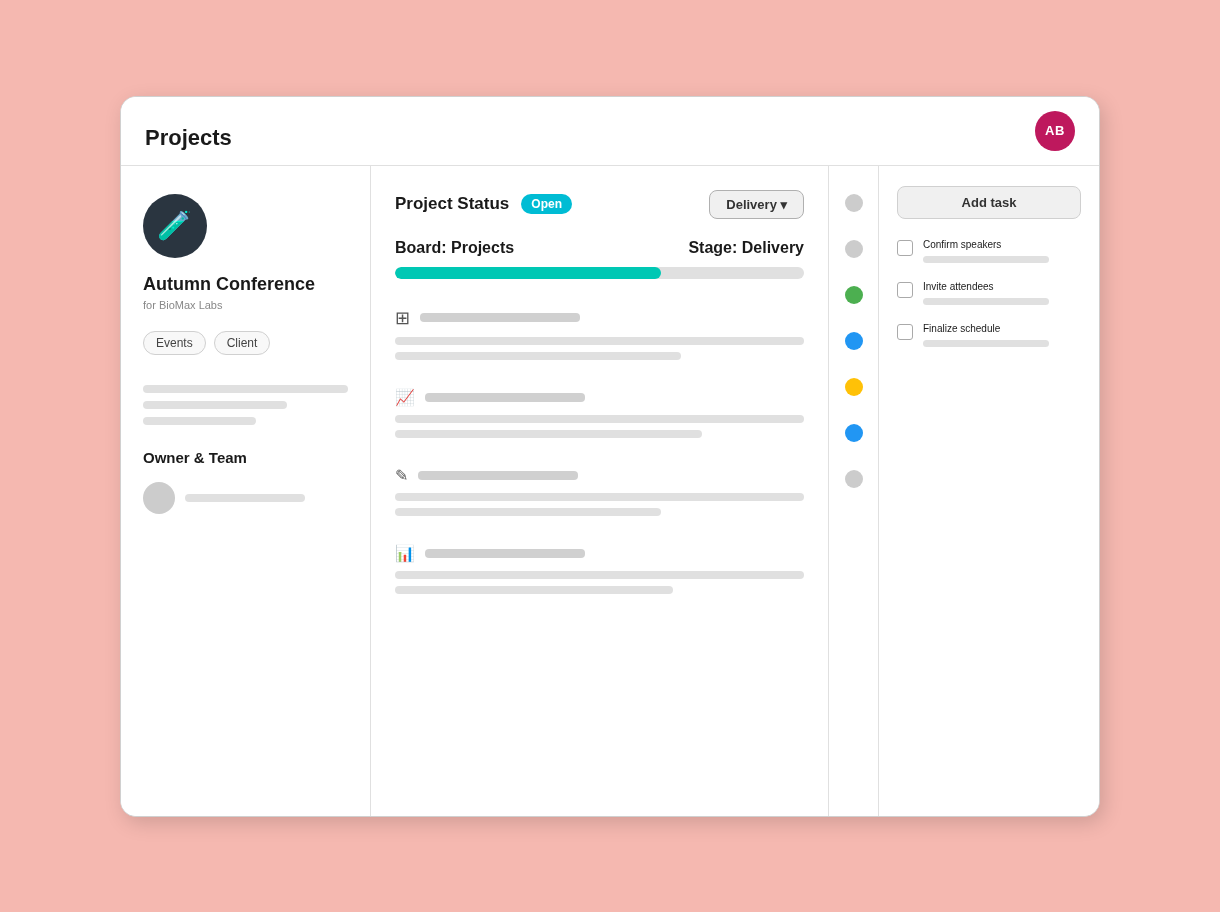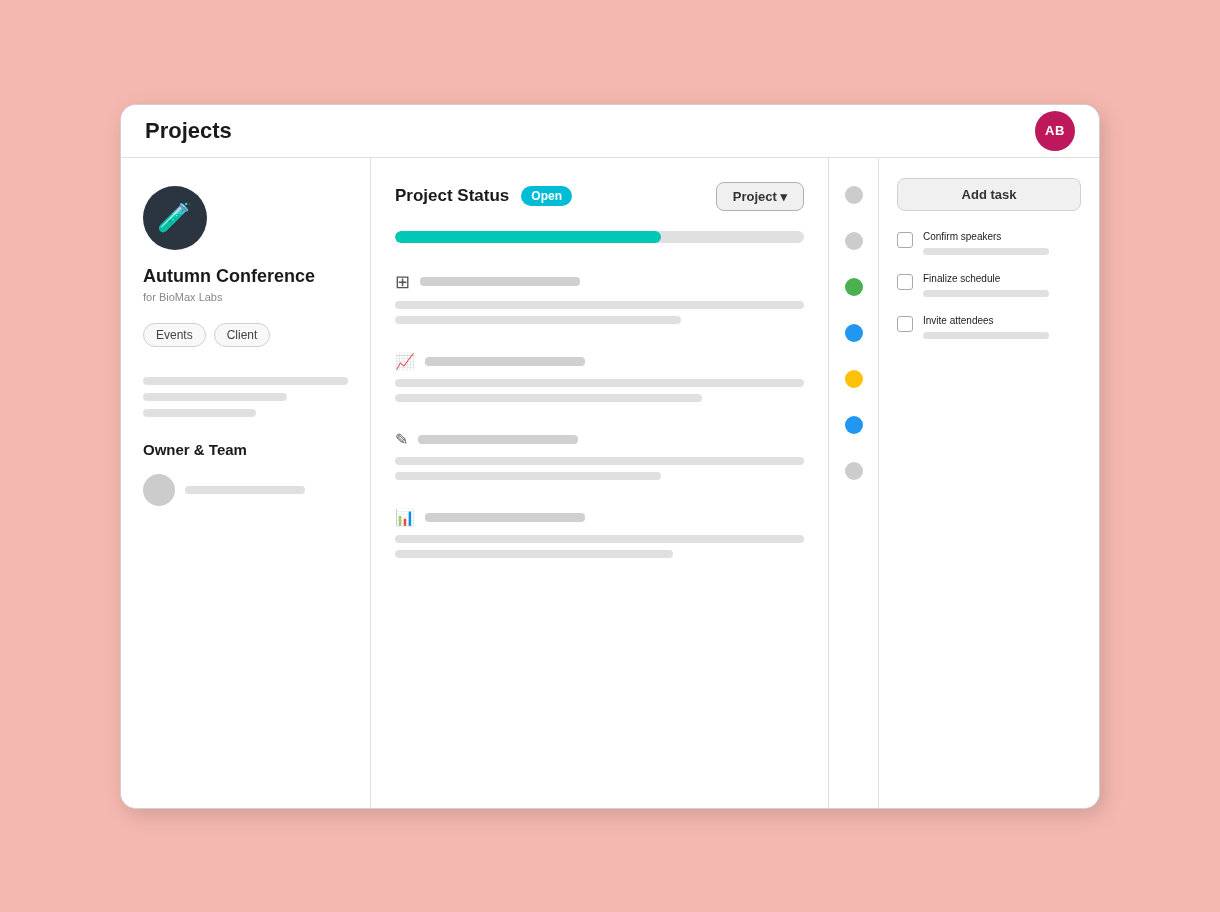--- a/index.html
+++ b/index.html
@@ -18,23 +18,23 @@
       background: #ffffff;
       border-radius: 16px;
       box-shadow: 4px 6px 20px rgba(0,0,0,0.15);
       overflow: hidden;
       border: 1.5px solid #d0d0d0;
     }
 
     
     .header {
       display: flex;
-      align-items: center;
+      align-items: flex-end;
       justify-content: space-between;
-      padding: 6px 24px;
+      padding: 14px 24px;
       background: #ffffff;
       border-bottom: 1.5px solid #e0e0e0;
     }
 
     .header-title {
       font-size: 22px;
       font-weight: 700;
       color: #1a1a1a;
     }
 
@@ -378,23 +378,27 @@
         <div class="team-name-skeleton"></div>
       </div>
     </div>
 
     <div class="center-panel">
       <div class="status-bar">
         <div class="status-left">
           <span class="status-label">Project Status</span>
           <span class="status-badge">Open</span>
         </div>
-        <button class="delivery-btn">Project ▾</button>
-      </div>
-
+        <button class="delivery-btn">Delivery ▾</button>
+      </div>
+
+      <div class="board-header">
+        <span class="board-label">Board: Projects</span>
+        <span class="stage-label">Stage: Delivery</span>
+      </div>
 
       <div class="progress-bar-container">
         <div class="progress-bar-fill" style="width: 65%"></div>
       </div>
 
       <div class="section-block">
         <div class="section-icon-row">
           <span class="section-icon">⊞</span>
           <div class="section-skeleton-title"></div>
         </div>
@@ -447,28 +451,28 @@
         <div class="task-checkbox"></div>
         <div class="task-content">
           <div class="task-name">Confirm speakers</div>
           <div class="task-skeleton"></div>
         </div>
       </div>
 
       <div class="task-item">
         <div class="task-checkbox"></div>
         <div class="task-content">
-          <div class="task-name">Finalize schedule</div>
+          <div class="task-name">Invite attendees</div>
           <div class="task-skeleton"></div>
         </div>
       </div>
 
       <div class="task-item">
         <div class="task-checkbox"></div>
         <div class="task-content">
-          <div class="task-name">Invite attendees</div>
+          <div class="task-name">Finalize schedule</div>
           <div class="task-skeleton"></div>
         </div>
       </div>
     </div>
 
   </div>
 </div>
 
 </body></html>

